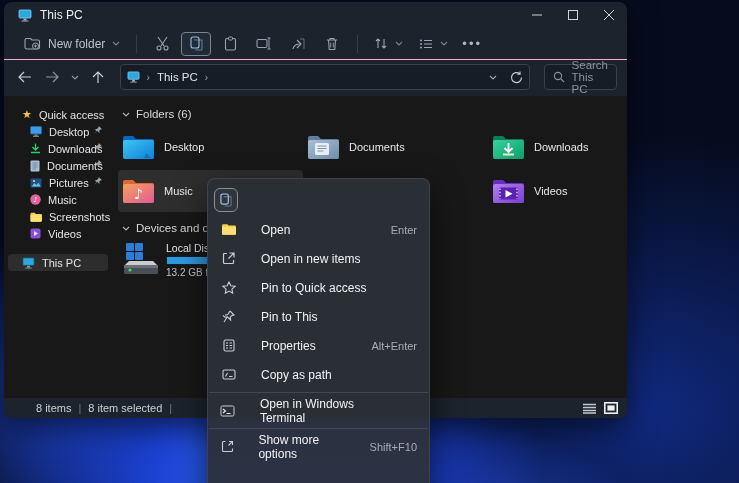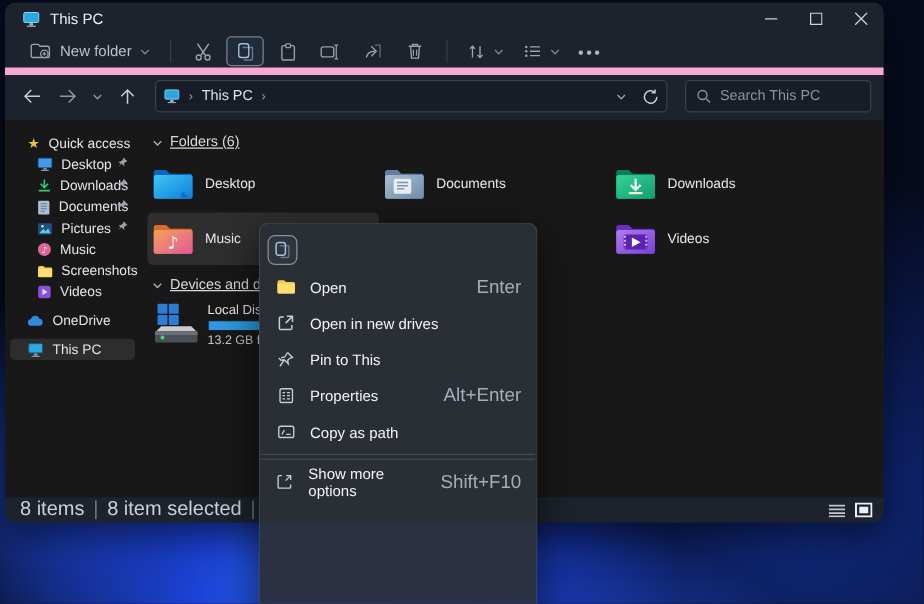--- a/index.html
+++ b/index.html
@@ -10,33 +10,33 @@
       radial-gradient(55% 75% at 36% 98%, #2f6cf2 0%, #1b41d2 28%, rgba(10,25,110,0) 68%),
       radial-gradient(45% 60% at 64% 125%, #2a55ea 0%, rgba(10,22,95,0) 62%),
       radial-gradient(75% 95% at 88% 85%, #10297e 0%, rgba(4,10,44,0) 60%),
       radial-gradient(40% 50% at 10% 80%, #1d3fb4 0%, rgba(6,12,50,0) 65%),
       #060b1e;
     position:relative;
     color:#e8e8e8;
   }
   svg{display:block}
   .win{
-    position:absolute; left:4px; top:2px; width:703px; height:416px;
+    position:absolute; left:4px; top:2px; width:623px; height:416px;
     background:#1c232c; border-radius:8px; overflow:hidden;
     box-shadow:0 10px 30px rgba(0,0,0,.55);
     display:flex; flex-direction:column;
   }
   
   .titlebar{height:26px; display:flex; align-items:center; flex:none;}
   .titlebar .app-ic{margin:0 8px 0 14px}
   .titlebar .title{font-size:12px; color:#eceff2}
   .caption{margin-left:auto; display:flex; height:100%}
   .cap-btn{width:36px; height:100%; display:flex; align-items:center; justify-content:center; color:#cfd4da}
   
-  .toolbar{height:32px; display:flex; align-items:center; flex:none; padding-left:12px; border-bottom:6px solid #f9a8d4;}
+  .toolbar{height:32px; display:flex; align-items:center; flex:none; padding-left:12px; border-bottom:1px solid #f9a8d4;}
   .tb-btn{display:flex; align-items:center; gap:7px; padding:4px 8px; border-radius:4px; color:#b9c2cc; font-size:12px;}
   .tb-ic{width:30px; height:24px; display:flex; align-items:center; justify-content:center; color:#97a2ae; margin:0 2px;}
   .tb-ic.focused{border:1px solid #79848f; border-radius:4px; color:#9dc0e4; background:rgba(70,100,140,.12)}
   .tb-sep{width:1px; height:18px; background:#343d48; margin:0 8px;}
   .chev{opacity:.75}
   .dots{color:#aeb7c1; font-size:13px; letter-spacing:2px; margin-left:6px;}
   
   .navbar{height:36px; display:flex; align-items:center; flex:none; padding:0 10px 2px 10px; gap:4px;}
   .nav-btn{width:24px; height:24px; display:flex; align-items:center; justify-content:center; color:#c6cdd5; font-size:14px;}
   .nav-btn.dim{color:#707a85; width:16px}
@@ -49,51 +49,51 @@
   
   .main{flex:1; display:flex; background:#181818; min-height:0;}
   .sidebar{width:108px; flex:none; padding-top:10px; font-size:11px; position:relative;}
   .side-item{height:17px; display:flex; align-items:center; gap:7px; padding-left:14px; color:#e2e5e9; position:relative; border-radius:4px; margin:0 4px 0 4px;}
   .side-item.child{padding-left:22px}
   .side-item.sel{background:#2d2d2d}
   .side-item .lbl{white-space:nowrap}
   .pin{position:absolute; right:6px; top:3px; color:#9aa3ad}
   .side-gap{height:6px}
   .content{flex:1; position:relative; padding:10px 0 0 6px; min-width:0;}
-  .sec-head{display:flex; align-items:center; gap:6px; color:#d6d9dd; font-size:11.5px; padding-left:4px; height:16px;text-decoration:underline;}
+  .sec-head{display:flex; align-items:center; gap:6px; color:#d6d9dd; font-size:11.5px; padding-left:4px; height:16px;}
   .sec-head .cv{color:#aab2bb}
   .tiles{display:grid; grid-template-columns:185px 185px 185px; margin-top:4px;}
   .tile{height:42px; display:flex; align-items:center; gap:9px; padding-left:4px; border-radius:4px; margin-bottom:2px;}
   .tile.sel{background:#2e2e2e}
   .tile .lbl{font-size:11px; color:#e6e8ea}
   .drive-tile{display:flex; gap:6px; margin:6px 0 0 4px; align-items:flex-start;}
   .drive-info{width:62px; overflow:hidden}
   .drive-info .nm{font-size:10.5px; color:#e4e6e8; white-space:nowrap}
   .cap-bar{width:60px; height:9px; background:#27455e; border:1px solid #10202e; margin:2px 0;}
   .cap-bar .fill{height:100%; width:100%; background:#2f9ae0;}
   .drive-info .free{font-size:10px; color:#c3c7cb; white-space:nowrap}
   
-  .statusbar{height:20px; flex:none; display:flex; align-items:center; font-size:16px; color:#cdd1d5; padding:0 8px 0 12px; background:#1c232c;}
+  .statusbar{height:20px; flex:none; display:flex; align-items:center; font-size:11px; color:#cdd1d5; padding:0 8px 0 12px; background:#1c232c;margin-left:20px;}
   .statusbar .pipe{color:#6d7680; margin:0 7px}
   .view-toggles{margin-left:auto; display:flex; gap:6px; align-items:center}
   .vt{width:16px; height:14px; display:flex; align-items:center; justify-content:center}
   
   .ctx{
     position:absolute; left:207px; top:178px; width:223px; height:332px;
     border-radius:8px 8px 0 0;
     border:1px solid #3c434b; border-bottom:none;
     background:linear-gradient(180deg, #2a2f36 0px, #2a2f36 236px, #2b3140 244px, #2c3346 332px);
     box-shadow:0 12px 32px rgba(0,0,0,.6);
     padding-top:6px;
   }
   .ctx-minibar{height:30px; padding-left:6px; display:flex; align-items:center;}
   .mini-box{width:24px; height:24px; border:1.5px solid #8a9099; border-radius:6px; display:flex; align-items:center; justify-content:center; color:#9fc3e8; background:rgba(255,255,255,.03)}
-  .ctx-item{height:29px; display:flex; align-items:center; gap:11px; padding:0 12px; font-size:12px; color:#f1f2f4;}
+  .ctx-item{height:29px; display:flex; align-items:center; gap:24px; padding:0 12px; font-size:12px; color:#f1f2f4;}
   .ctx-item .ic{width:17px; display:flex; justify-content:center; color:#c9ced6}
-  .ctx-item .sc{margin-left:auto; font-size:15px; color:#a6adb7}
+  .ctx-item .sc{margin-left:auto; font-size:11px; color:#a6adb7}
   .ctx-sep{height:1px; background:#424951; margin:3px 1px;}
   .star{color:#f2c14b}
   .hidden-defs{position:absolute; width:0; height:0}
 </style>
 </head>
 <body>
 
 <svg class="hidden-defs" aria-hidden="true">
   <defs>
     <linearGradient id="gDesk" x1="0" y1="0" x2="1" y2="1">
@@ -386,28 +386,20 @@
       <div class="side-item child">
         <span>
             <svg width="11" height="11" viewBox="0 0 11 11">
               <rect x="0.5" y="0.5" width="10" height="10" rx="2" fill="#8a4fd8"></rect>
               <path d="M4 3l4 2.5L4 8z" fill="#cfe6ff"></path>
             </svg>
           </span>
         <span class="lbl">Videos</span>
       </div>
       <div class="side-gap"></div>
-      <div class="side-item">
-        <span>
-            <svg width="13" height="9" viewBox="0 0 13 9">
-              <path d="M3 8.5a2.6 2.6 0 0 1-.3-5.2A3.6 3.6 0 0 1 9.6 3a2.8 2.8 0 0 1 .4 5.5z" fill="#2f8ae0"></path>
-            </svg>
-          </span>
-        <span class="lbl">OneDrive</span>
-      </div>
       <div class="side-gap"></div>
       <div class="side-item sel">
         <span>
             <svg width="13" height="12" viewBox="0 0 14 13">
               <rect x="1" y="1" width="12" height="8" rx="1" fill="#2ea7e0" stroke="#155a80" stroke-width=".8"></rect>
               <rect x="5.5" y="9.5" width="3" height="2" fill="#8e9aa6"></rect>
               <rect x="3.5" y="11.5" width="7" height="1" fill="#8e9aa6"></rect>
             </svg>
           </span>
         <span class="lbl">This PC</span>
@@ -552,21 +544,30 @@
     <span>Open</span>
     <span class="sc">Enter</span>
   </div>
   <div class="ctx-item">
     <span class="ic">
         <svg width="13" height="13" viewBox="0 0 13 13">
           <path d="M5 1.5H2.5q-1 0-1 1v8q0 1 1 1h8q1 0 1-1V8" fill="none" stroke="#c9ced6" stroke-width="1.2"></path>
           <path d="M7.5 1h4.5v4.5M11.5 1.5L6.5 6.5" fill="none" stroke="#c9ced6" stroke-width="1.2"></path>
         </svg>
       </span>
-    <span>Open in new drives</span>
+    <span>Open in new items</span>
+    <span class="sc"></span>
+  </div>
+  <div class="ctx-item">
+    <span class="ic">
+        <svg width="14" height="13" viewBox="0 0 14 13">
+          <path d="M7 1l1.8 3.8 4.2.5-3.1 2.8.8 4.1L7 10.1l-3.7 2.1.8-4.1L1 5.3l4.2-.5z" fill="none" stroke="#c9ced6" stroke-width="1.1"></path>
+        </svg>
+      </span>
+    <span>Pin to Quick access</span>
     <span class="sc"></span>
   </div>
   <div class="ctx-item">
     <span class="ic">
         <svg width="13" height="13" viewBox="0 0 13 13">
           <path d="M8 1l4 4-2.2.6L8.2 7.2 8.6 10 5.4 6.8 2 12M5.4 6.8L2.8 7.2 1 5.4" fill="none" stroke="#c9ced6" stroke-width="1.1"></path>
           <path d="M8 1L5.8 4.6 3 5.2" fill="none" stroke="#c9ced6" stroke-width="1.1"></path>
         </svg>
       </span>
     <span>Pin to This</span>
@@ -588,20 +589,30 @@
           <rect x="1" y="1" width="12" height="9" rx="1.5" fill="none" stroke="#c9ced6" stroke-width="1.1"></rect>
           <path d="M3.5 7.5L5.5 4M7 7.5h3.5" stroke="#c9ced6" stroke-width="1.1"></path>
         </svg>
       </span>
     <span>Copy as path</span>
     <span class="sc"></span>
   </div>
 
   <div class="ctx-sep"></div>
 
+  <div class="ctx-item">
+    <span class="ic">
+        <svg width="15" height="12" viewBox="0 0 15 12">
+          <rect x="1" y="1" width="13" height="10" rx="1.5" fill="#2b2f34" stroke="#c9ced6" stroke-width="1"></rect>
+          <path d="M3 4l2.5 2L3 8M6.5 8.5h4" stroke="#e8ebef" stroke-width="1.2" fill="none"></path>
+        </svg>
+      </span>
+    <span>Open in Windows Terminal</span>
+    <span class="sc"></span>
+  </div>
 
   <div class="ctx-sep"></div>
 
   <div class="ctx-item">
     <span class="ic">
         <svg width="13" height="13" viewBox="0 0 13 13">
           <path d="M4.5 1.5H2.5q-1 0-1 1v8q0 1 1 1h8q1 0 1-1v-2" fill="none" stroke="#c9ced6" stroke-width="1.1"></path>
           <path d="M8 1.5h3.5V5M11.3 1.7L7.5 5.5" fill="none" stroke="#c9ced6" stroke-width="1.1"></path>
         </svg>
       </span>

